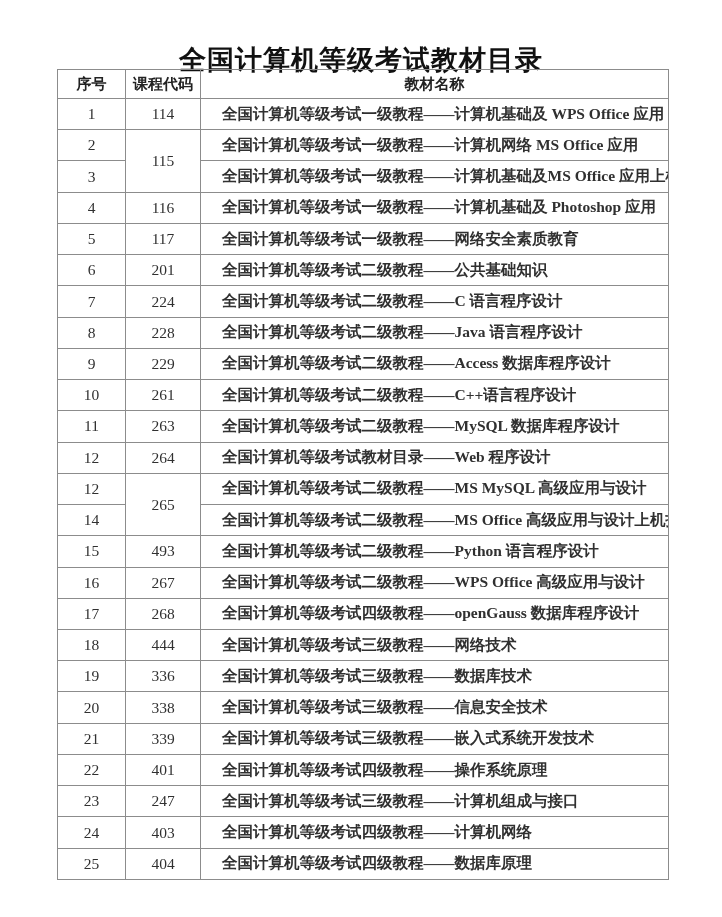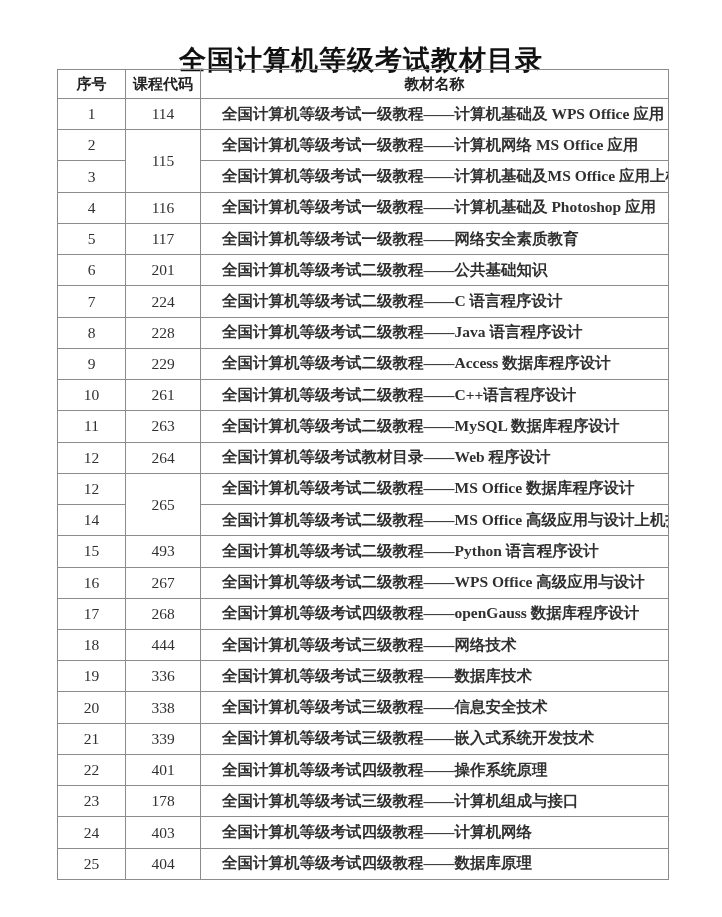--- a/index.html
+++ b/index.html
@@ -129,21 +129,21 @@
           <td class="cell-name">全国计算机等级考试二级教程——MySQL 数据库程序设计</td>
         </tr>
         <tr>
           <td class="cell-no">12</td>
           <td class="cell-code">264</td>
           <td class="cell-name">全国计算机等级考试教材目录——Web 程序设计</td>
         </tr>
         <tr>
           <td class="cell-no">12</td>
           <td class="cell-code" rowspan="2">265</td>
-          <td class="cell-name">全国计算机等级考试二级教程——MS Office 数据库程序设计</td>
+          <td class="cell-name">全国计算机等级考试二级教程——MS MySQL 高级应用与设计</td>
         </tr>
         <tr>
           <td class="cell-no">14</td>
           <td class="cell-name">全国计算机等级考试二级教程——MS Office 高级应用与设计上机指导</td>
         </tr>
         <tr>
           <td class="cell-no">15</td>
           <td class="cell-code">493</td>
           <td class="cell-name">全国计算机等级考试二级教程——Python 语言程序设计</td>
         </tr>
@@ -177,21 +177,21 @@
           <td class="cell-code">339</td>
           <td class="cell-name">全国计算机等级考试三级教程——嵌入式系统开发技术</td>
         </tr>
         <tr>
           <td class="cell-no">22</td>
           <td class="cell-code">401</td>
           <td class="cell-name">全国计算机等级考试四级教程——操作系统原理</td>
         </tr>
         <tr>
           <td class="cell-no">23</td>
-          <td class="cell-code">178</td>
+          <td class="cell-code">247</td>
           <td class="cell-name">全国计算机等级考试三级教程——计算机组成与接口</td>
         </tr>
         <tr>
           <td class="cell-no">24</td>
           <td class="cell-code">403</td>
           <td class="cell-name">全国计算机等级考试四级教程——计算机网络</td>
         </tr>
         <tr>
           <td class="cell-no">25</td>
           <td class="cell-code">404</td>

